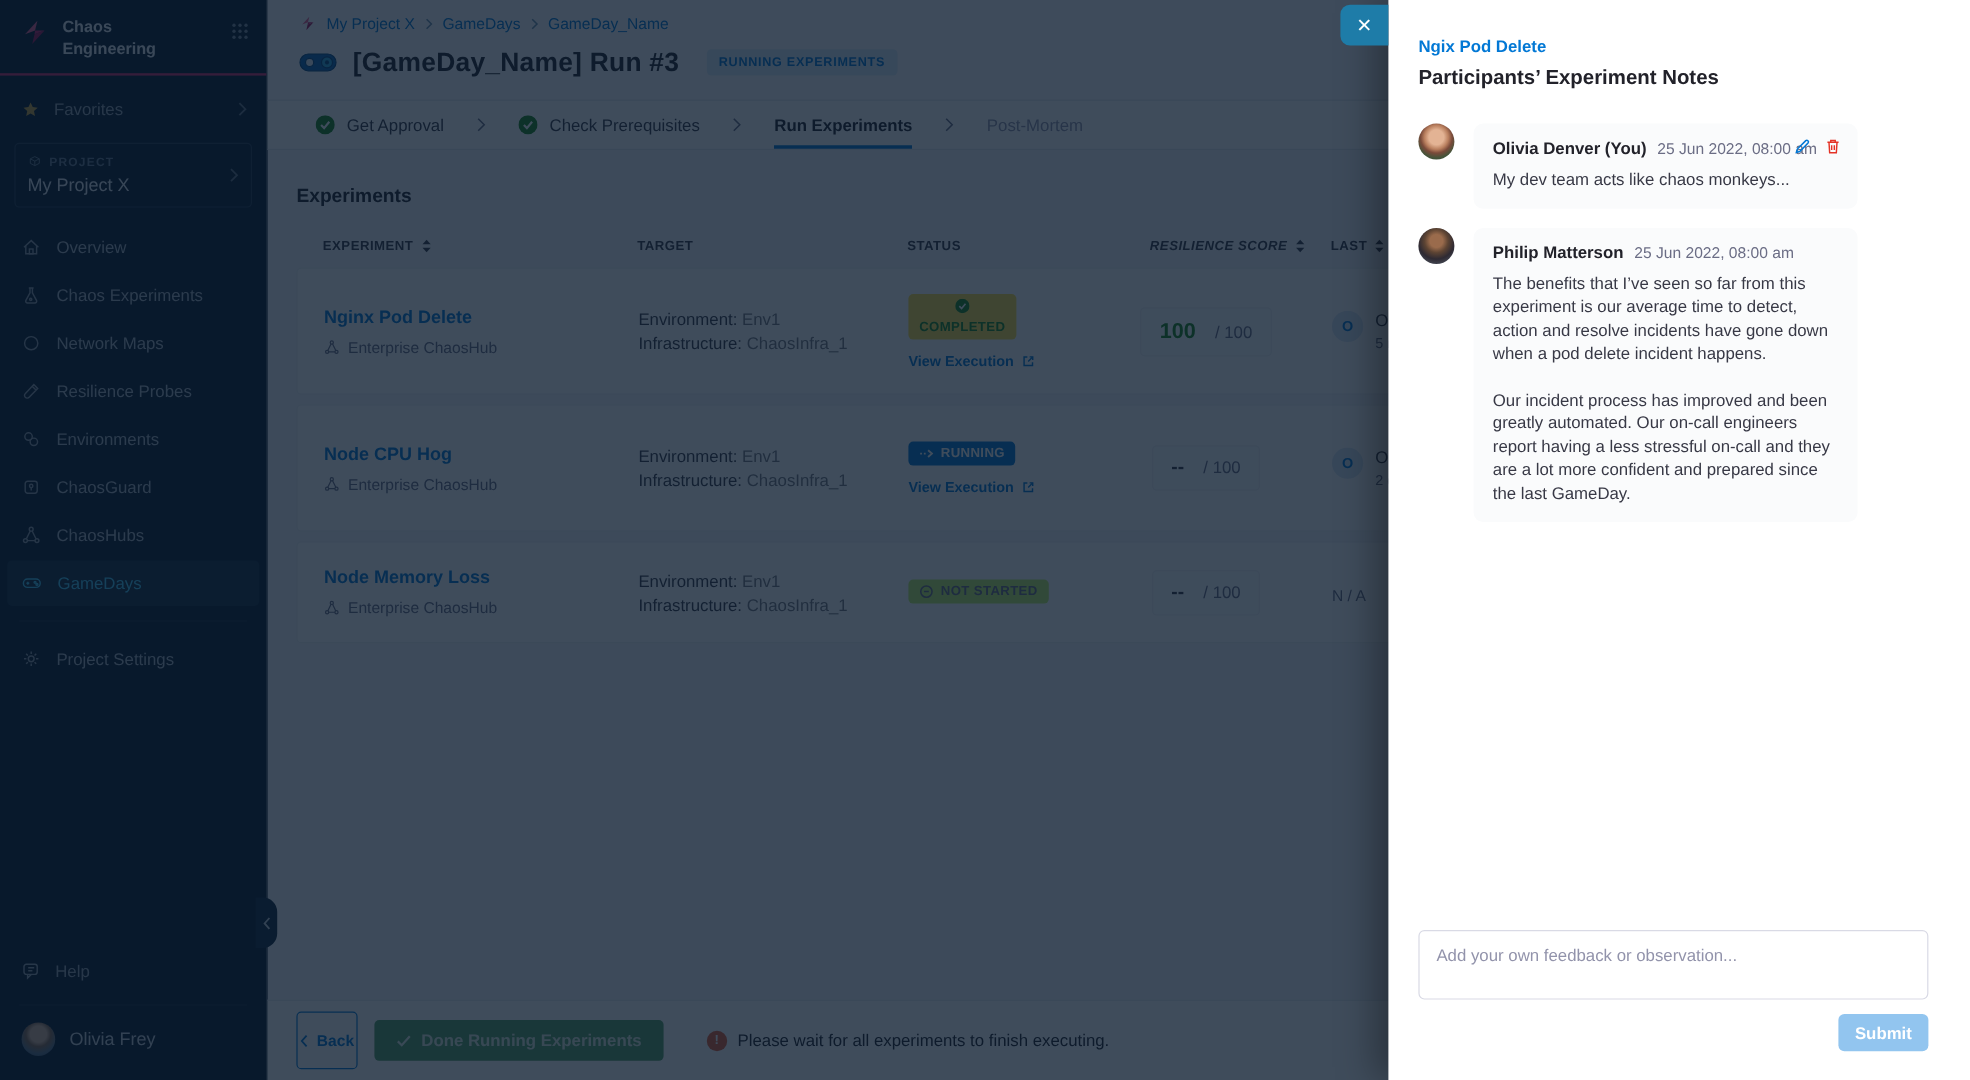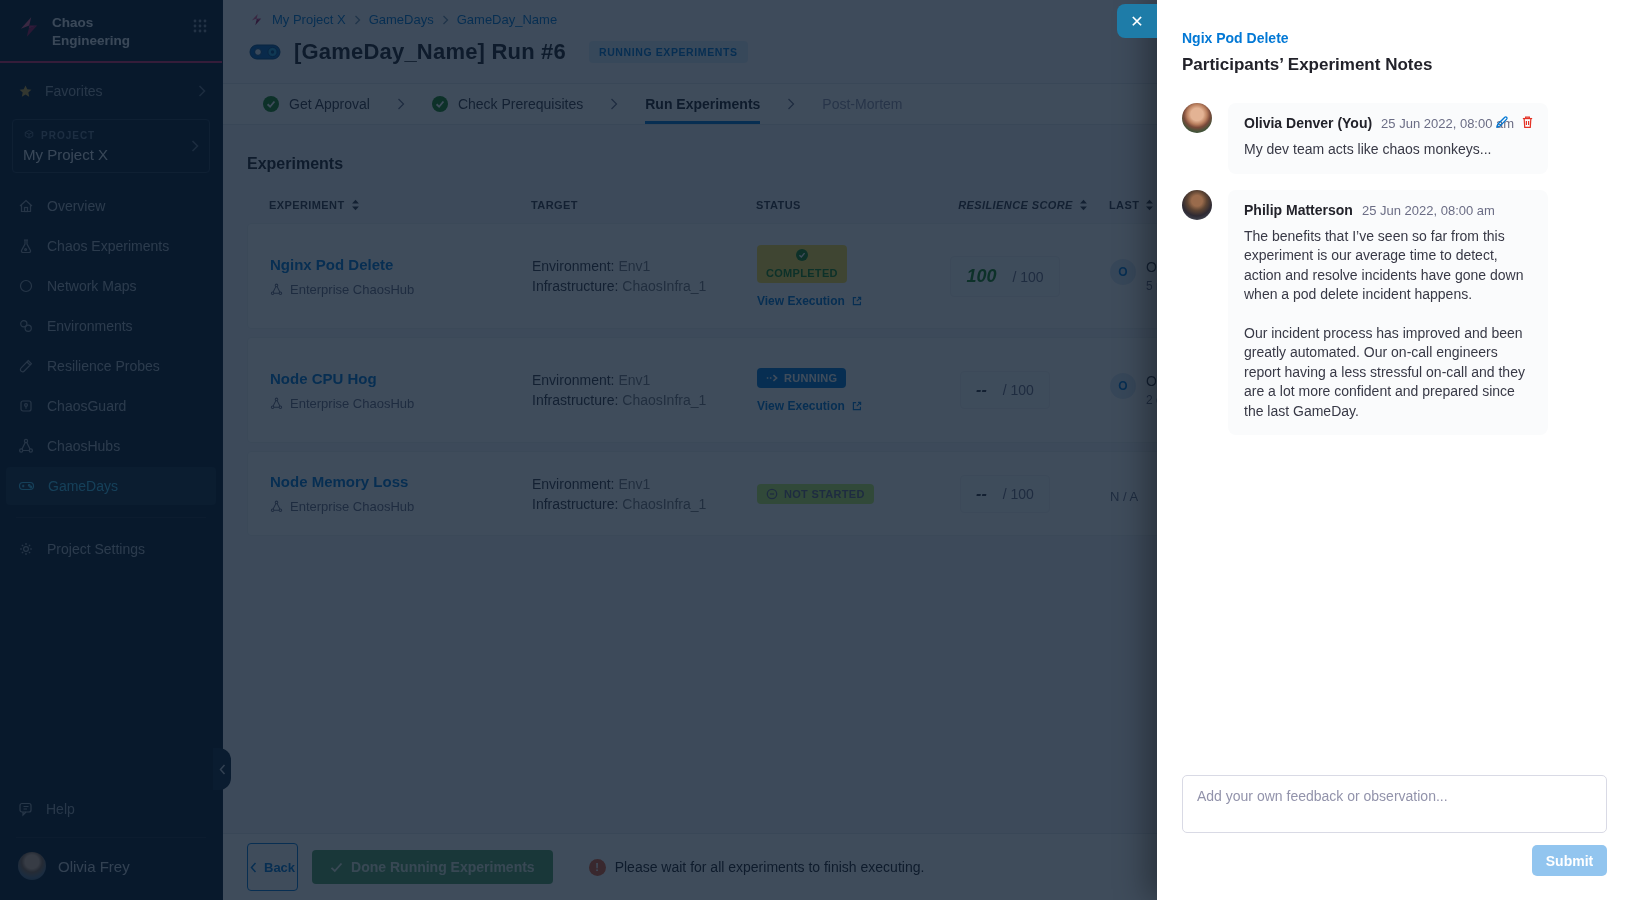--- a/index.html
+++ b/index.html
@@ -75,21 +75,21 @@
   .badge{display:inline-flex; align-items:center; gap:6px; font-size:11px; font-weight:bold; letter-spacing:.3px;
      padding:4px 9px; border-radius:4px; white-space:nowrap;}
   .badge.completed{background:#fde047; color:var(--success);flex-direction:column;}
   .badge.running{background:var(--primary); color:#fff;}
   .badge.notstarted{background:#bef264; color:var(--text-gray);}
   .view-exec{display:flex; align-items:center; gap:6px; margin-top:11px; font-size:12px; font-weight:bold;
      color:var(--primary); cursor:pointer;}
   .score-cell{display:flex; justify-content:center;}
   .score-box{background:#FBFCFD; border:1px solid #EFF1F4; border-radius:4px; padding:9px 15px; font-size:14px;
      color:var(--text-gray); white-space:nowrap;}
-  .score-val{font-size:18px; font-weight:bold; color:var(--success); margin-right:16px;font-style:italic;}
+  .score-val{font-size:18px; font-weight:bold; color:var(--success); margin-right:16px;}
   .score-val.na{color:#383946; font-size:16px;}
   .last-cell{display:flex; gap:10px; align-items:flex-start; overflow:hidden; white-space:nowrap;}
   .last-avatar{width:26px; height:26px; border-radius:50%; background:#DCE7F5; color:var(--primary);
      display:flex; align-items:center; justify-content:center; font-size:12px; font-weight:bold; flex:0 0 auto;}
   .last-user{font-size:14px; color:var(--text-body);}
   .last-time{font-size:12px; color:var(--text-gray); margin-top:4px;}
   .last-na{font-size:13px; color:var(--text-gray); padding-top:6px;}
   .footer-bar{position:absolute; left:0; right:0; bottom:0; height:67px; background:#fff; border-top:1px solid #E4E8EE;
      display:flex; align-items:center; padding-left:24px; gap:14px;}
   .btn-back{display:flex; align-items:center; gap:7px; height:48px; padding:0 2px; background:transparent;
@@ -219,33 +219,33 @@
       <span>
           <svg width="16" height="16" viewBox="0 0 16 16" fill="none" stroke="currentColor" stroke-width="1.2">
             <circle cx="8" cy="8" r="5.5"></circle>
           </svg>
         </span>
       <span>Network Maps</span>
     </div>
     <div class="nav-item">
       <span>
           <svg width="16" height="16" viewBox="0 0 16 16" fill="none" stroke="currentColor" stroke-width="1.2">
+            <path d="M10.2 2.5 l3.2 3.2 L6.3 13 a2.2 2.2 0 1 1 -3.1 -3.1 Z M9 4 l3 3"></path>
+          </svg>
+        </span>
+      <span>Resilience Probes</span>
+    </div>
+    <div class="nav-item">
+      <span>
+          <svg width="16" height="16" viewBox="0 0 16 16" fill="none" stroke="currentColor" stroke-width="1.2">
             <circle cx="5.8" cy="5.8" r="3.1"></circle>
             <circle cx="10.2" cy="10.2" r="3.1"></circle>
           </svg>
         </span>
       <span>Environments</span>
-    </div>
-    <div class="nav-item">
-      <span>
-          <svg width="16" height="16" viewBox="0 0 16 16" fill="none" stroke="currentColor" stroke-width="1.2">
-            <path d="M10.2 2.5 l3.2 3.2 L6.3 13 a2.2 2.2 0 1 1 -3.1 -3.1 Z M9 4 l3 3"></path>
-          </svg>
-        </span>
-      <span>Resilience Probes</span>
     </div>
     <div class="nav-item">
       <span>
           <svg width="16" height="16" viewBox="0 0 16 16" fill="none" stroke="currentColor" stroke-width="1.2">
             <rect x="3" y="3" width="10" height="10" rx="2"></rect>
             <circle cx="8" cy="7" r="1.4"></circle>
             <path d="M8 8.4 V10.8"></path>
           </svg>
         </span>
       <span>ChaosGuard</span>
@@ -335,21 +335,21 @@
     </div>
     <div class="title-row">
       <span>
           <svg width="32" height="22" viewBox="0 0 32 22">
             <rect x="1" y="4" width="30" height="14" rx="7" fill="#0B64B4" stroke="#084A86"></rect>
             <circle cx="9" cy="11" r="3.4" fill="#E8F2FB" stroke="#084A86"></circle>
             <circle cx="23.5" cy="11" r="4.6" fill="#2AA7DD" stroke="#084A86"></circle>
             <circle cx="23.5" cy="11" r="1.7" fill="#084A86"></circle>
           </svg>
         </span>
-      <h1 class="page-title">[GameDay_Name] Run #6</h1>
+      <h1 class="page-title">[GameDay_Name] Run #3</h1>
       <span class="run-badge">RUNNING EXPERIMENTS</span>
     </div>
   </div>
 
   <div class="steps">
     <div class="step">
       <span class="chk">
           <svg width="16" height="16" viewBox="0 0 14 14">
             <circle cx="7" cy="7" r="7" fill="#1B841D"></circle>
             <path d="M4 7.2 L6.2 9.4 L10 4.8" stroke="#fff" stroke-width="1.6" fill="none"></path>

